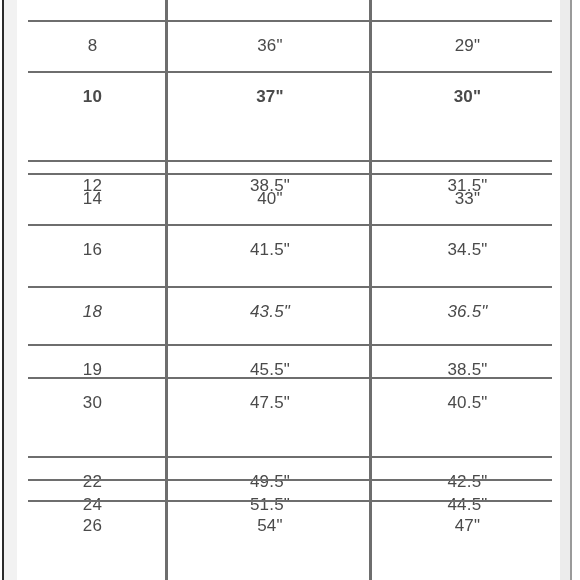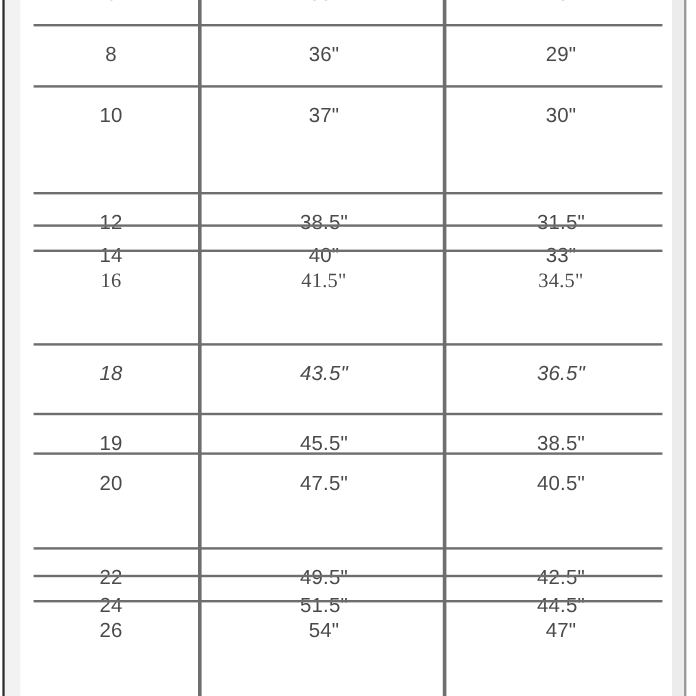--- a/index.html
+++ b/index.html
@@ -136,45 +136,45 @@
           </div>
         </div>
         <div class="size-row" style="top: 20px;">
           <div class="row-rule"></div>
           <div class="cells">
             <div class="cell cell-size">8</div>
             <div class="cell cell-bust">36"</div>
             <div class="cell cell-waist">29"</div>
           </div>
         </div>
-        <div class="size-row" style="top: 71px;">
+        <div class="size-row" style="top: 71px; font-weight: bold;">
           <div class="row-rule"></div>
           <div class="cells">
             <div class="cell cell-size">10</div>
             <div class="cell cell-bust">37"</div>
             <div class="cell cell-waist">30"</div>
           </div>
         </div>
         <div class="size-row" style="top: 122px; margin-top: 38px;">
           <div class="row-rule"></div>
           <div class="cells">
             <div class="cell cell-size">12</div>
             <div class="cell cell-bust">38.5"</div>
             <div class="cell cell-waist">31.5"</div>
           </div>
         </div>
-        <div class="size-row" style="top: 187px;">
+        <div class="size-row" style="top: 173px;">
           <div class="row-rule"></div>
           <div class="cells">
             <div class="cell cell-size">14</div>
             <div class="cell cell-bust">40"</div>
             <div class="cell cell-waist">33"</div>
           </div>
         </div>
-        <div class="size-row" style="top: 208px; font-family: Liberation Serif, serif;">
+        <div class="size-row" style="top: 224px;">
           <div class="row-rule"></div>
           <div class="cells">
             <div class="cell cell-size">16</div>
             <div class="cell cell-bust">41.5"</div>
             <div class="cell cell-waist">34.5"</div>
           </div>
         </div>
         <div class="size-row" style="top: 286px; font-style: italic;">
           <div class="row-rule"></div>
           <div class="cells">
@@ -187,21 +187,21 @@
           <div class="row-rule"></div>
           <div class="cells">
             <div class="cell cell-size">19</div>
             <div class="cell cell-bust">45.5"</div>
             <div class="cell cell-waist">38.5"</div>
           </div>
         </div>
         <div class="size-row" style="top: 377px;">
           <div class="row-rule"></div>
           <div class="cells">
-            <div class="cell cell-size">20</div>
+            <div class="cell cell-size">30</div>
             <div class="cell cell-bust">47.5"</div>
             <div class="cell cell-waist">40.5"</div>
           </div>
         </div>
         <div class="size-row" style="top: 428px; margin-top: 28px;">
           <div class="row-rule"></div>
           <div class="cells">
             <div class="cell cell-size">22</div>
             <div class="cell cell-bust">49.5"</div>
             <div class="cell cell-waist">42.5"</div>

